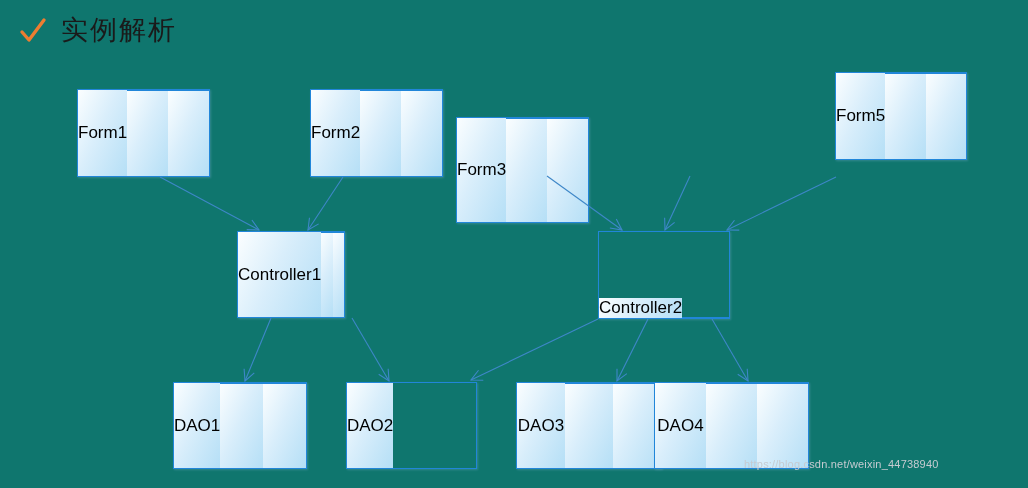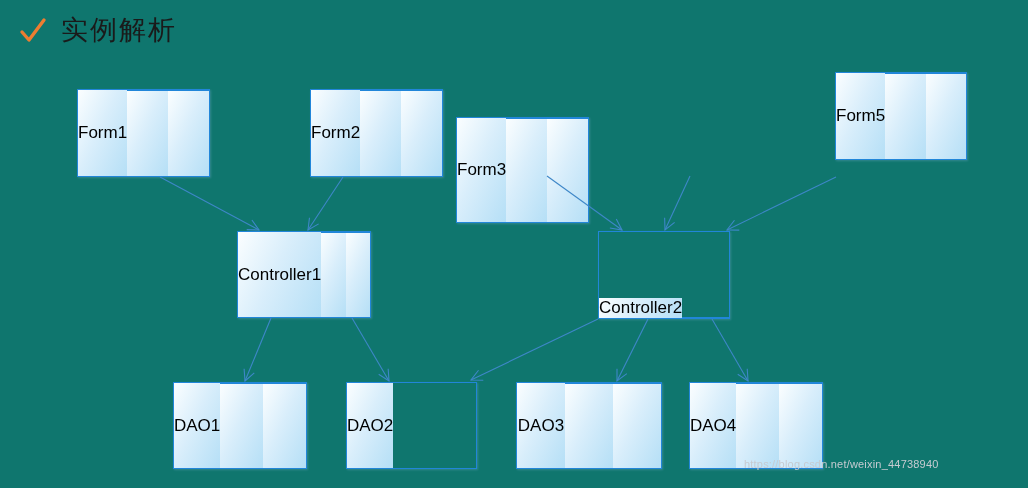--- a/index.html
+++ b/index.html
@@ -69,21 +69,21 @@
         <div class="comp"></div>
         <div class="comp"></div>
       </div>
       <div class="node" style="left: 835px; top: 72px; width: 132px; height: 88px;">
         <div class="comp title">
           <span>Form5</span>
         </div>
         <div class="comp"></div>
         <div class="comp"></div>
       </div>
-      <div class="node" style="left: 237px; top: 231px; width: 134px; height: 87px;">
+      <div class="node" style="left: 237px; top: 231px; width: 108px; height: 87px;">
         <div class="comp title">
           <span>Controller1</span>
         </div>
         <div class="comp"></div>
         <div class="comp"></div>
       </div>
       <div class="node" style="left: 598px; top: 231px; width: 132px; height: 88px; align-items: flex-end;">
         <div class="comp title">
           <span>Controller2</span>
         </div>
@@ -104,21 +104,21 @@
         <div class="comp"></div>
         <div class="comp"></div>
       </div>
       <div class="node" style="left: 516px; top: 382px; width: 146px; height: 87px;">
         <div class="comp title">
           <span>DAO3</span>
         </div>
         <div class="comp"></div>
         <div class="comp"></div>
       </div>
-      <div class="node" style="left: 689px; top: 382px; width: 134px; height: 87px;">
+      <div class="node" style="left: 654px; top: 382px; width: 155px; height: 87px;">
         <div class="comp title">
           <span>DAO4</span>
         </div>
         <div class="comp"></div>
         <div class="comp"></div>
       </div>
     </div>
 
   <svg class="edges-layer" width="1028" height="488" viewBox="0 0 1028 488">
     <defs>

